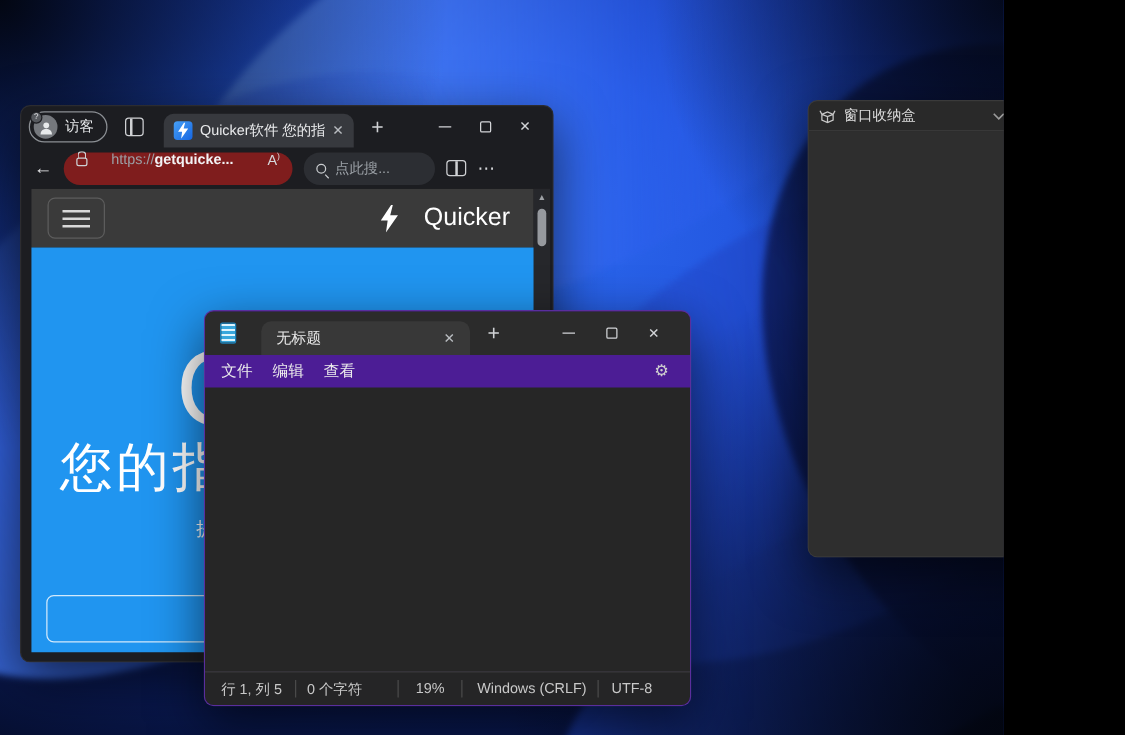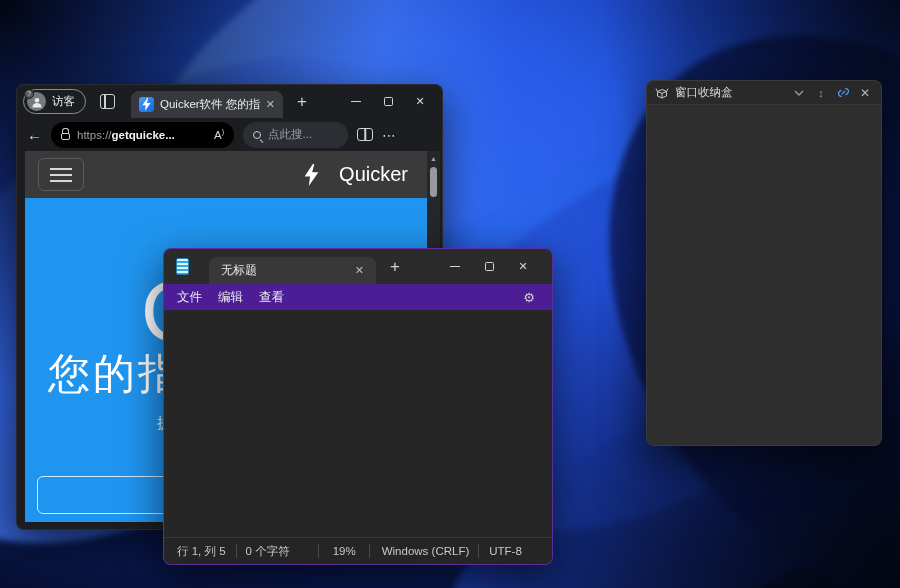--- a/index.html
+++ b/index.html
@@ -1,18 +1,18 @@
 <!DOCTYPE html>
 <html><head>
 <meta charset="utf-8">
 <style>
   html,body{margin:0;padding:0;background:#000;}
   *{box-sizing:border-box;}
   body{font-family:"Liberation Sans","DejaVu Sans",sans-serif;}
-  .screen{position:relative;width:900px;height:588px;overflow:hidden;background:#0a1a55;}
+  .screen{position:relative;width:803px;height:588px;overflow:hidden;background:#0a1a55;}
 
   
   .wall{position:absolute;inset:0;
     background:radial-gradient(95% 85% at 44% 32%, #2f6ff2 0%, #2459e2 30%, #1637a6 55%, #0a1a55 76%, #050b22 100%);}
   .petal{position:absolute;border-radius:50%;filter:blur(3px);}
   .p1{left:120px;top:-90px;width:640px;height:310px;transform:rotate(-26deg);
       background:linear-gradient(115deg, rgba(96,150,252,.95), rgba(45,95,238,.45) 60%, transparent 85%);}
   .p2{left:-150px;top:110px;width:640px;height:380px;transform:rotate(-36deg);
       background:linear-gradient(100deg, rgba(70,125,248,.85), rgba(28,72,224,.35) 70%, transparent 90%);}
   .p3{left:380px;top:170px;width:580px;height:320px;transform:rotate(-30deg);
@@ -40,21 +40,21 @@
   .favicon{width:15px;height:15px;border-radius:3px;background:linear-gradient(135deg,#47a0f6,#1566e2);display:flex;align-items:center;justify-content:center;flex:none;}
   .etab-title{flex:1;font-size:11.5px;color:#e9eaec;white-space:nowrap;overflow:hidden;}
   .tab-close{font-size:11px;color:#b9bcc0;flex:none;cursor:default;}
   .newtab{margin-left:14px;font-size:17px;color:#cfd1d4;line-height:1;}
   .win-controls{margin-left:auto;display:flex;height:100%;align-items:stretch;}
   .wc{width:32px;display:flex;align-items:center;justify-content:center;color:#d2d4d7;font-size:11px;}
   .wc-min{width:10px;height:1.4px;background:#d2d4d7;}
   .wc-max{width:9px;height:9px;border:1.2px solid #d2d4d7;border-radius:1.5px;}
   .edge-nav{height:33px;display:flex;align-items:center;padding:0 10px;gap:9px;}
   .back{font-size:15px;color:#e3e4e6;}
-  .addr{width:183px;height:26px;border-radius:13px;background:#000000;display:flex;align-items:center;gap:7px;padding:0 10px;}
+  .addr{width:183px;height:26px;border-radius:13px;background:#7f1d1d;display:flex;align-items:flex-start;gap:19px;padding:0 10px;}
   .lock{width:9px;height:7px;border:1.2px solid #cdd0d3;border-radius:2px;position:relative;margin-top:4px;flex:none;}
   .lock::before{content:"";position:absolute;width:5px;height:5px;border:1.2px solid #cdd0d3;border-bottom:none;border-radius:3px 3px 0 0;top:-6px;left:0.4px;}
   .url{font-size:11.5px;white-space:nowrap;overflow:hidden;flex:1;}
   .url .scheme{color:#9ba0a6;}
   .url .host{color:#f2f3f5;font-weight:bold;}
   .readaloud{font-size:11.5px;color:#d5d7da;flex:none;}
   .readaloud sup{font-size:7px;}
   .searchbox{width:105px;height:26px;border-radius:13px;background:#2c2e33;display:flex;align-items:center;gap:7px;padding:0 10px;}
   .mag{width:8px;height:8px;border:1.4px solid #c9cccf;border-radius:50%;position:relative;flex:none;}
   .mag::after{content:"";position:absolute;width:1.4px;height:4px;background:#c9cccf;left:7px;top:7px;transform:rotate(-45deg);}

